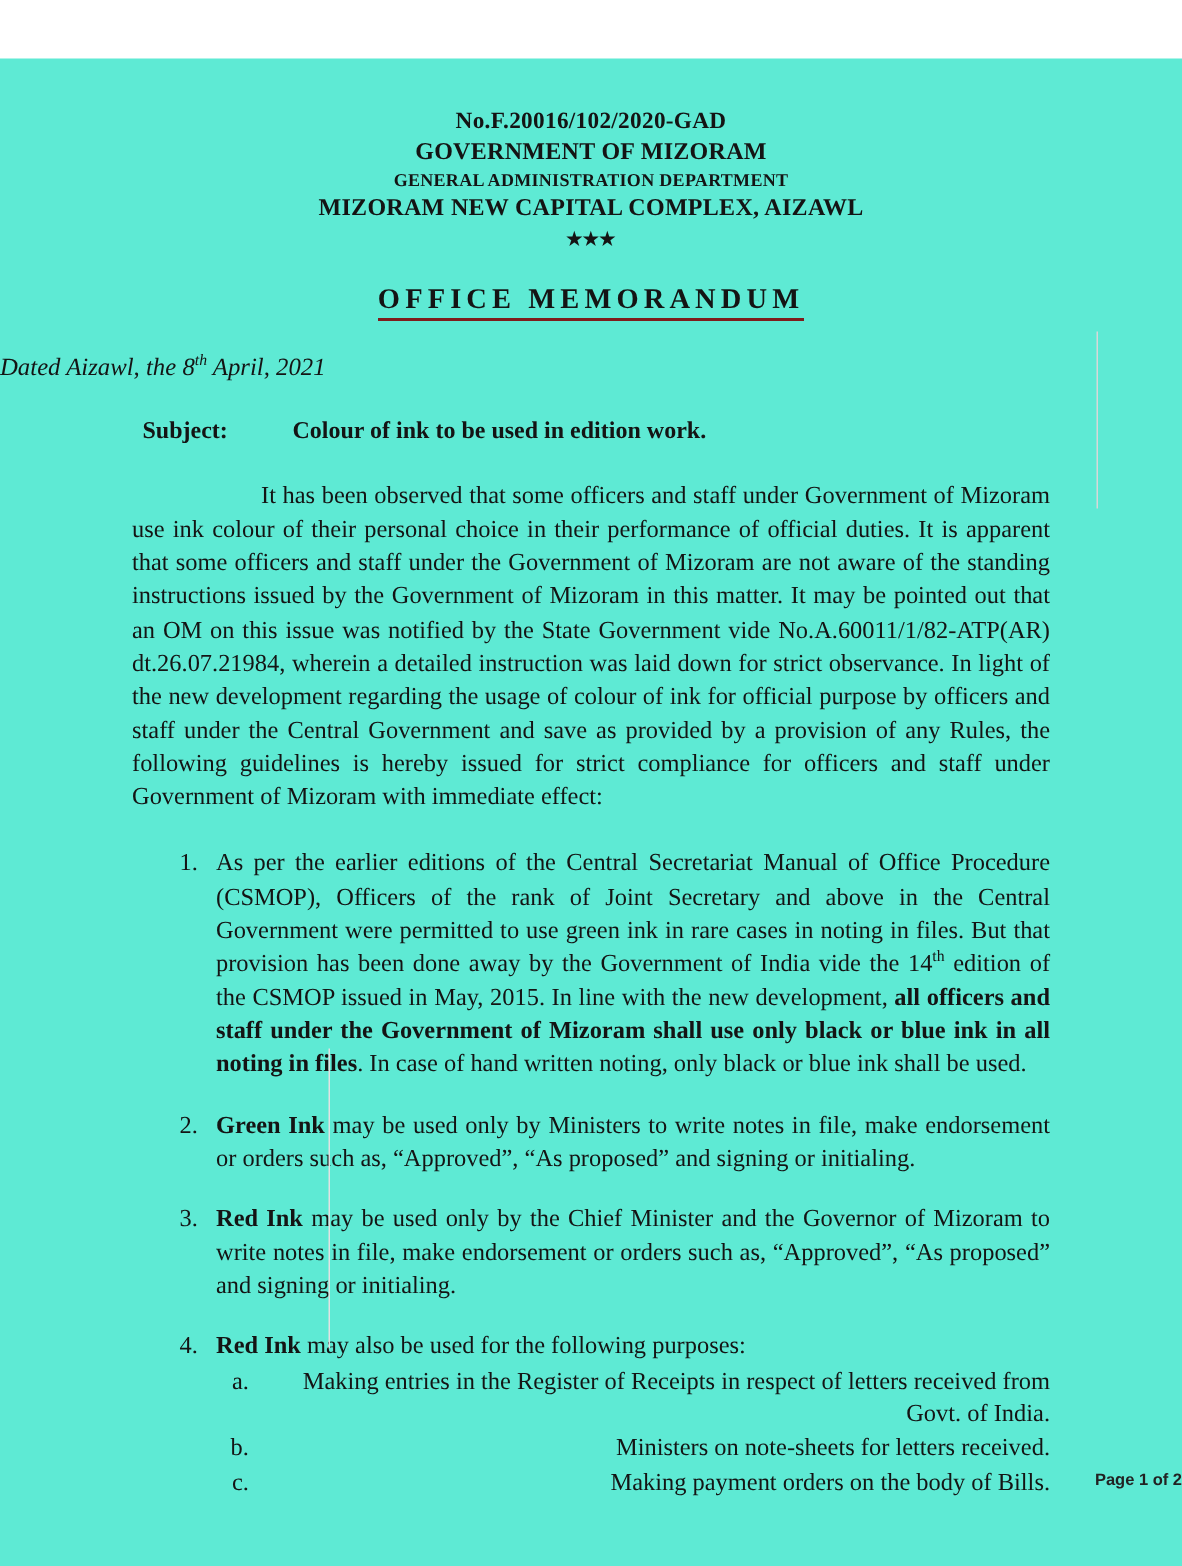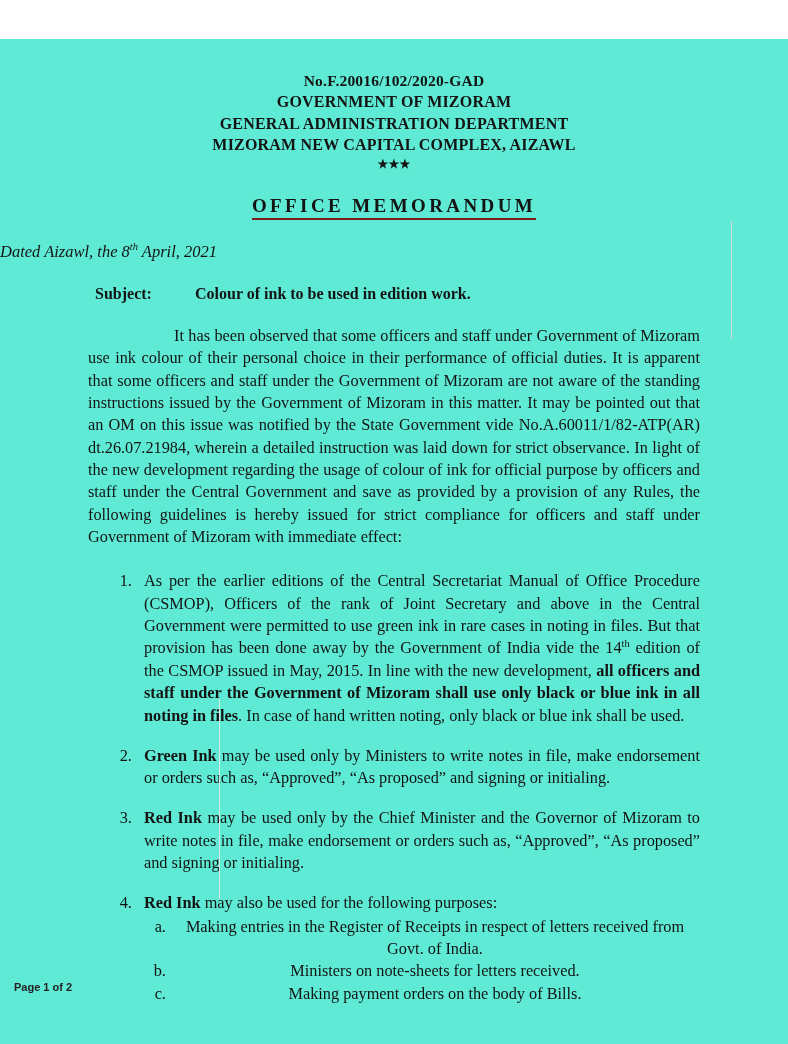--- a/index.html
+++ b/index.html
@@ -39,21 +39,21 @@
     text-align: center;
     padding-top: 32px;
   }
   .header div {
     font-weight: bold;
     line-height: 1.32;
     letter-spacing: 0.2px;
   }
   .file-no { font-size: 15.5px; }
   .gov-line { font-size: 16px; }
-  .dept-line { font-size: 16px; }
+  .dept-line { font-size: 12px; }
   .complex-line { font-size: 16px; text-align: center; }
   .stars {
     font-size: 12px;
     letter-spacing: 1px;
     margin-top: 2px;
   }
 
   .om-title {
     text-align: center;
     margin-top: 22px;
@@ -110,31 +110,31 @@
     padding-left: 8px;
   }
   ol.sub-list {
     list-style-type: lower-alpha;
     margin: 1px 0 0 0;
     padding-left: 26px;
   }
   ol.sub-list > li {
     margin-bottom: 1px;
     line-height: 1.34;
-    text-align: center;
+    text-align: right;
   }
   sup { font-size: 10.5px; }
   b { font-weight: bold; }
 
   .footer {
     position: absolute;
-    left: 14px;
+    left: 0;
     right: 0;
     top: 942px;
-    text-align: left;
+    text-align: right;
     font-family: "Liberation Sans", "DejaVu Sans", sans-serif;
     font-size: 11px;
     font-weight: bold;
     color: #222;
   }
 </style>
 </head>
 <body>
 
 <div class="page">

